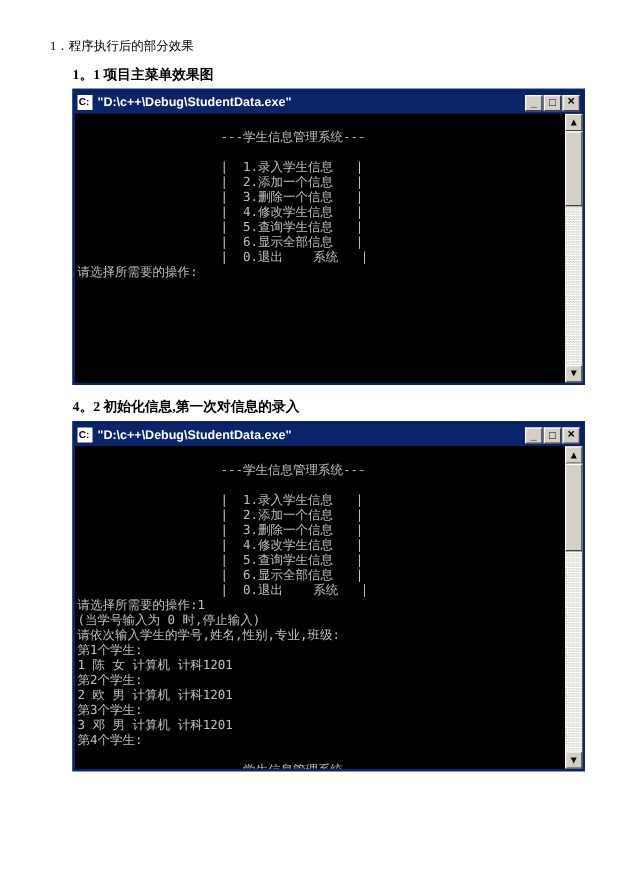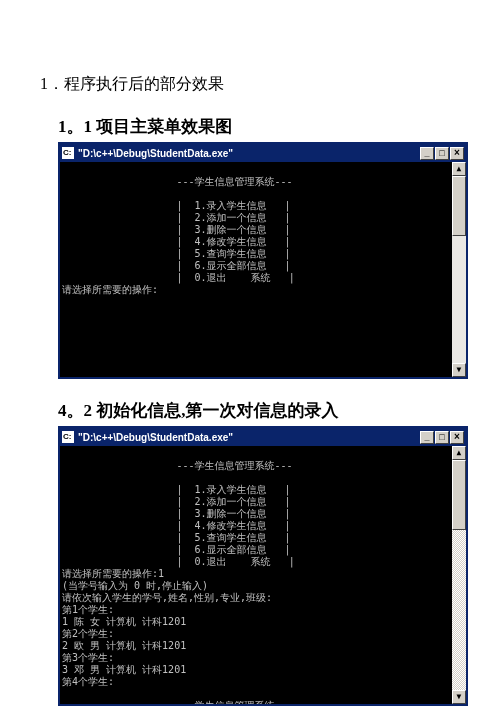--- a/index.html
+++ b/index.html
@@ -1,18 +1,18 @@
 <!DOCTYPE html>
 <html><head>
 <meta charset="utf-8">
 <style>
   * { margin: 0; padding: 0; box-sizing: border-box; }
   body { width: 500px; height: 708px; background: #fff; font-family: "SimSun", "宋体", serif; font-size: 12px; color: #000; padding: 30px 40px; }
-  .h1 { font-size: 16px; margin-bottom: 8px; margin-top: 44px; }
-  .h2 { font-size: 17px; font-weight: bold; margin: 20px 0 4px 18px; }
+  .h1 { font-size: 10px; margin-bottom: 8px; }
+  .h2 { font-size: 11px; font-weight: bold; margin: 8px 0 4px 18px; }
   .console-window { border: 2px solid #0a246a; background: #000; width: 410px; margin: 0 0 10px 18px; }
   .titlebar { background: linear-gradient(#0a246a,#0a246a); height: 18px; display: flex; align-items: center; padding: 0 2px; color: #fff; font-size: 10px; font-family: Tahoma, sans-serif; font-weight: bold; }
   .titlebar .tb-icon { width: 12px; height: 12px; background: #fff; margin-right: 4px; position: relative; }
   .titlebar .tb-icon::after { content:"C:"; color:#000; font-size:8px; position:absolute; top:1px; left:1px; }
   .titlebar .title-text { flex: 1; white-space: nowrap; overflow: hidden; }
   .win-btns { display: flex; gap: 1px; }
   .win-btn { width: 14px; height: 13px; background: #d4d0c8; border: 1px solid #fff; border-right-color:#404040; border-bottom-color:#404040; color:#000; font-size:9px; font-family: Tahoma,sans-serif; font-weight:bold; display:flex; align-items:center; justify-content:center; line-height:1; }
   .win-btn.close { font-size:10px; }
   .console-body { position: relative; background: #000; color: #c0c0c0; font-family: "NSimSun","宋体",monospace; font-size: 10px; line-height: 12px; white-space: pre; padding: 2px 4px 2px 2px; overflow: hidden; }
   .con1 { height: 215px; }

